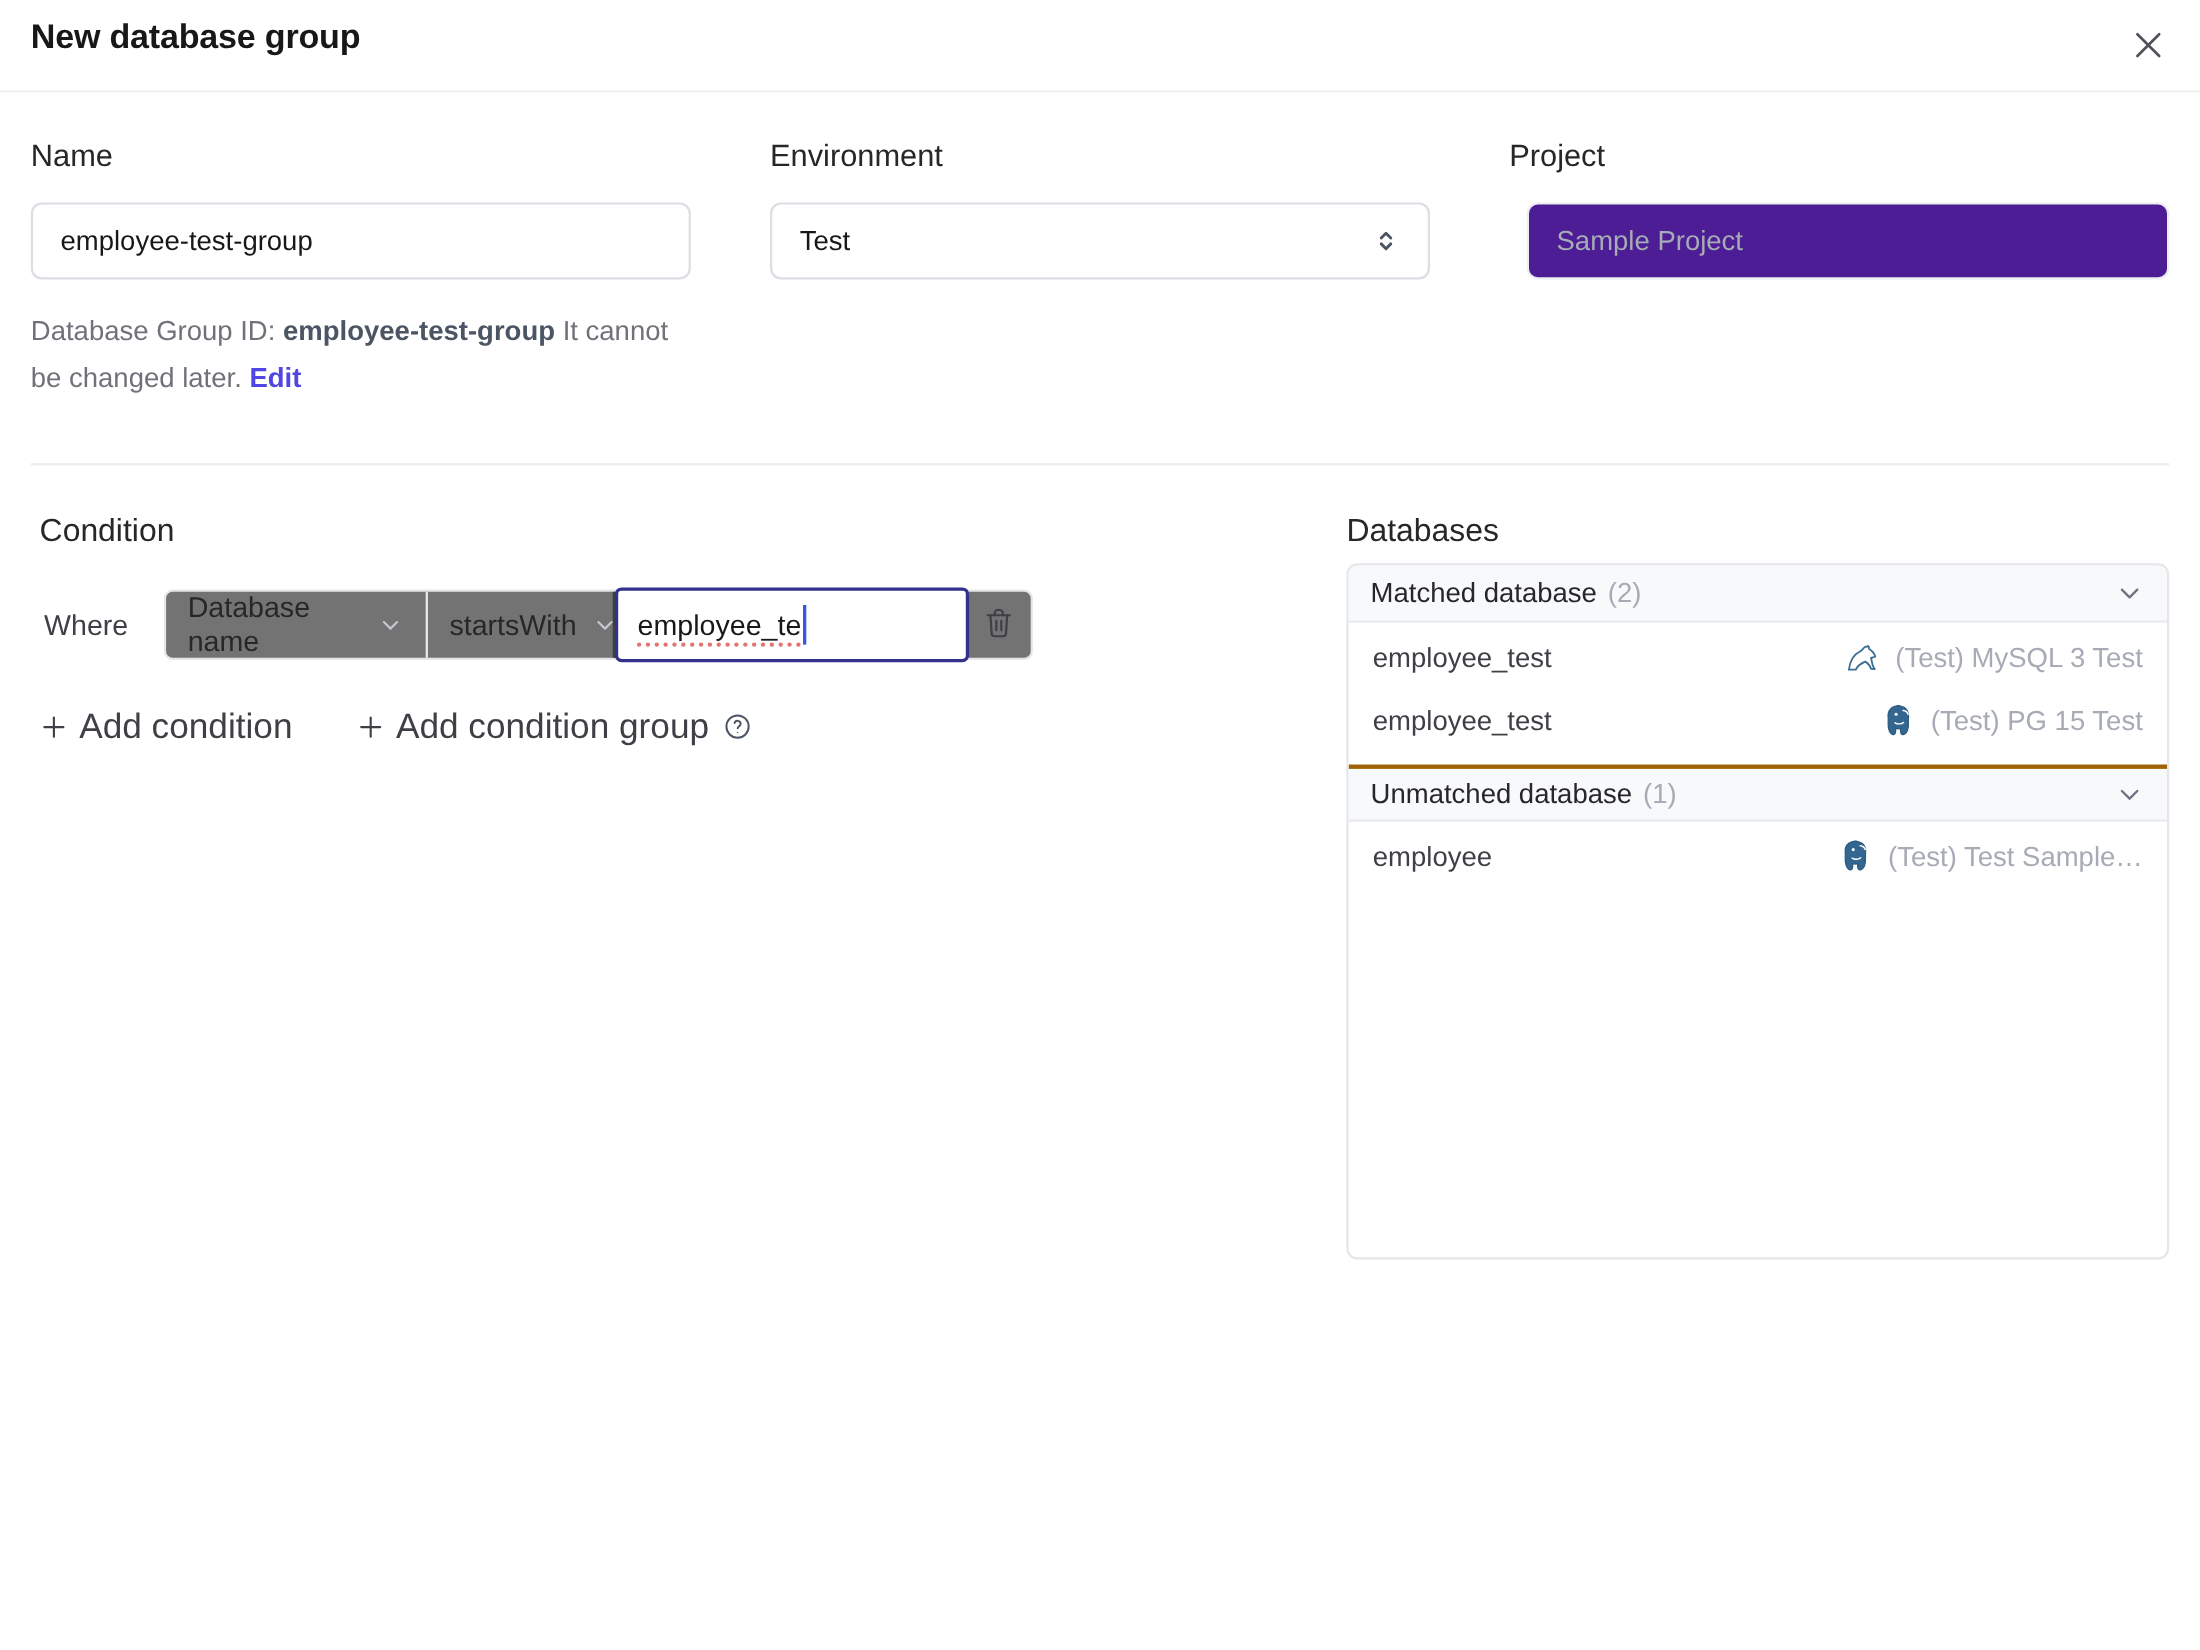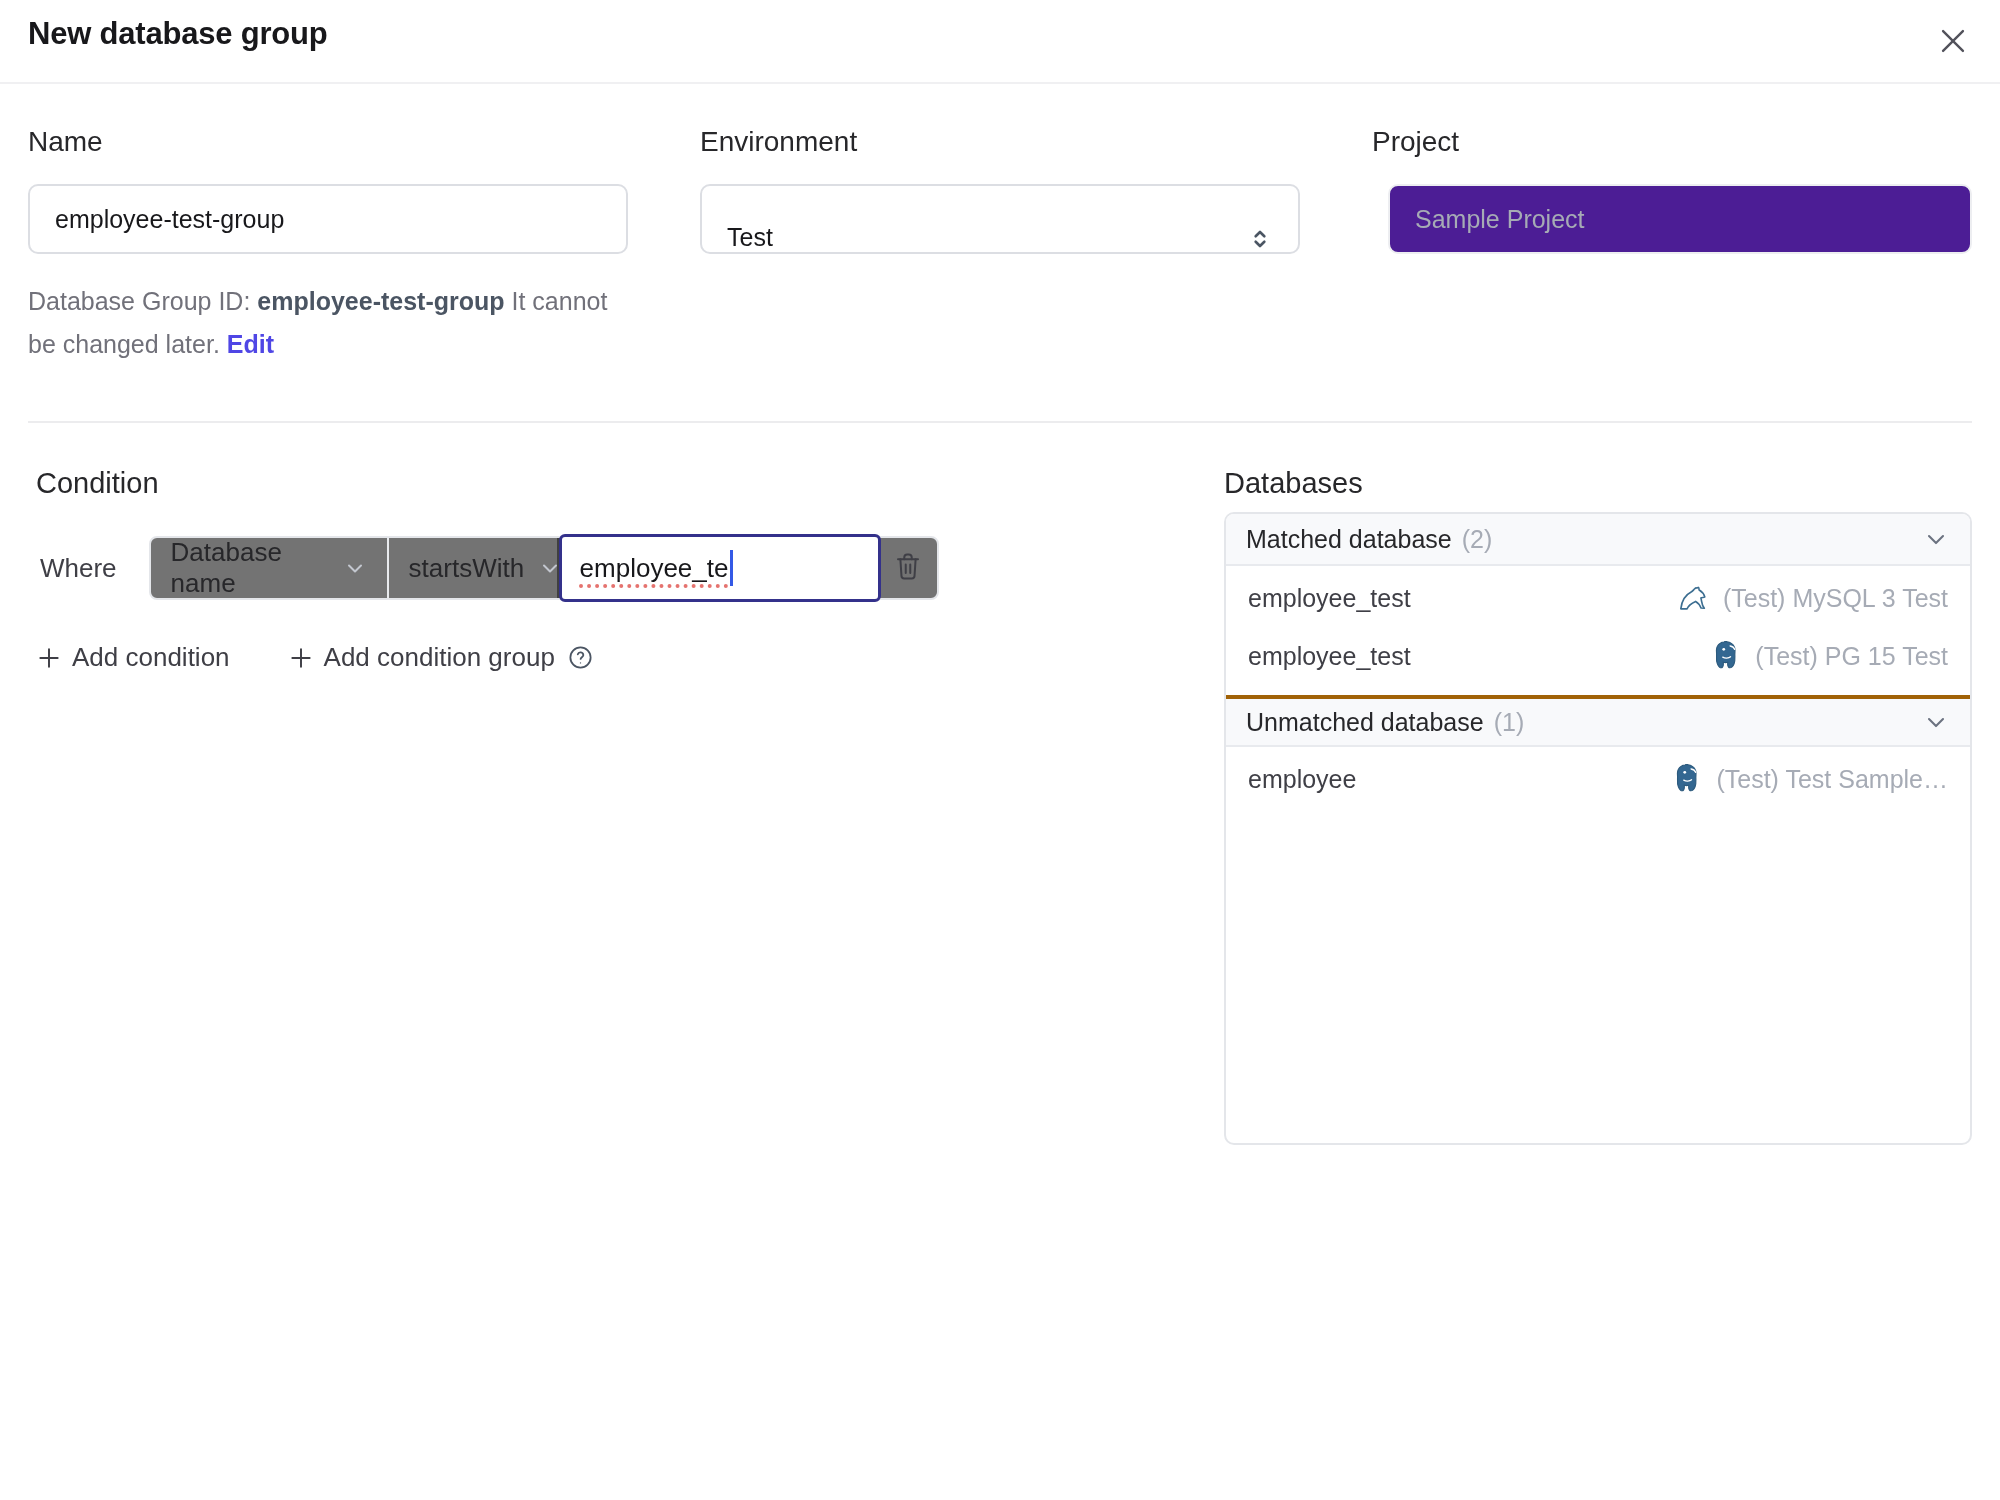--- a/index.html
+++ b/index.html
@@ -10,21 +10,21 @@
   .dialog-header { display:flex; justify-content:space-between; align-items:flex-start;
     padding:16px 30px 24px 28px; border-bottom:2px solid #f0f0f2; }
   .dialog-title { font-size:31px; font-weight:700; color:#18181b; letter-spacing:-.2px; }
   .close-btn { margin-top:8px; cursor:pointer; color:#52525b; line-height:0; }
 
   
   .form-grid { display:grid; grid-template-columns:1fr 1fr 1fr; column-gap:72px; padding:42px 28px 0; }
   .field-label { font-size:28px; font-weight:500; color:#27272a; margin-bottom:26px; }
   .text-input { height:70px; border:2px solid #dcdee3; border-radius:10px; background:#fff;
     display:flex; align-items:center; padding:0 25px; font-size:25px; color:#18181b; }
-  .select-box { justify-content:space-between; cursor:pointer;align-items:flex-end; }
+  .select-box { justify-content:space-between; cursor:pointer; }
   .select-box .updown { color:#4b5563; line-height:0; }
   .input-disabled { background:#4c1d95; border-color:#edeef1; color:#a6abb5;margin-left:16px; }
 
   .hint { margin-top:26px; font-size:25px; color:#71717a; line-height:1.7; max-width:625px; }
   .hint .hint-id { color:#4b5563; font-weight:700; }
   .edit-link { color:#4f46e5; font-weight:700; cursor:pointer; }
 
   .section-divider { border:none; border-top:2px solid #ececee; margin:56px 28px 0; }
 
   
@@ -45,21 +45,21 @@
   .cond-input { width:322px; height:68px; align-self:center; margin:-2px; position:relative; z-index:2;
     border:3px solid #34318b; border-radius:6px; background:#fff;
     display:flex; align-items:center; padding:0 18px; font-size:26px; color:#18181b; cursor:text; }
   .misspelled { text-decoration-line:underline; text-decoration-style:dotted;
     text-decoration-color:#e5736f; text-decoration-thickness:3.5px; text-underline-offset:8px; }
   .caret { display:inline-block; width:3px; height:36px; background:#3459e6; margin-left:2px; }
   .trash-btn { width:58px; display:flex; align-items:center; justify-content:center;
     cursor:pointer; color:#3f3f46; }
 
   .add-links { display:flex; align-items:center; gap:58px; margin:42px 0 0 8px; }
-  .add-link { display:flex; align-items:center; gap:10px; font-size:26px; color:#3f3f46; cursor:pointer; }
+  .add-link { display:flex; align-items:center; gap:10px; font-size:32px; color:#3f3f46; cursor:pointer; }
   .plus-icon, .help-icon { line-height:0; color:#3f3f46; }
   .help-icon { margin-left:2px; color:#4b5563; }
 
   
   .db-col { width:748px; flex:none; }
   .db-panel { margin-top:12px; height:633px; border:2px solid #e4e6ea; border-radius:10px;
     overflow:hidden; background:#fff; display:flex; flex-direction:column; }
   .db-group-header { height:52px; flex:none; background:#f8f9fb; display:flex; align-items:center;
     padding:0 20px; border-bottom:2px solid #e8eaee; cursor:pointer; }
   .db-group-header.with-top { border-top:4px solid #a16207; }

